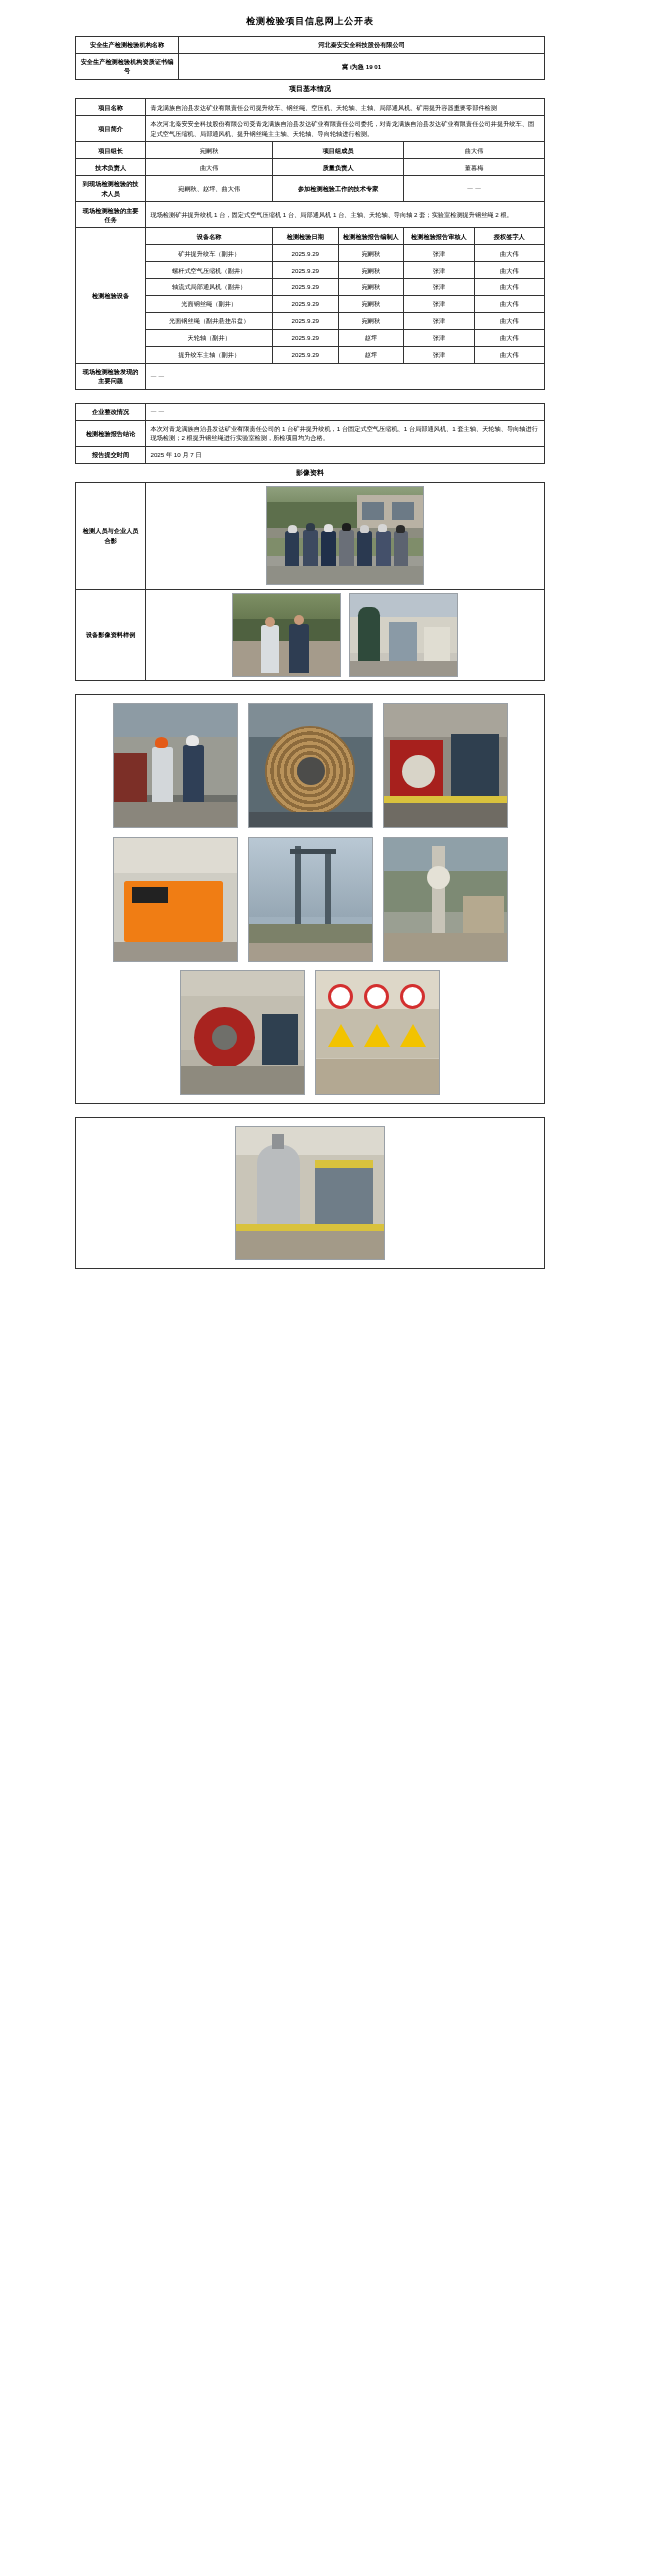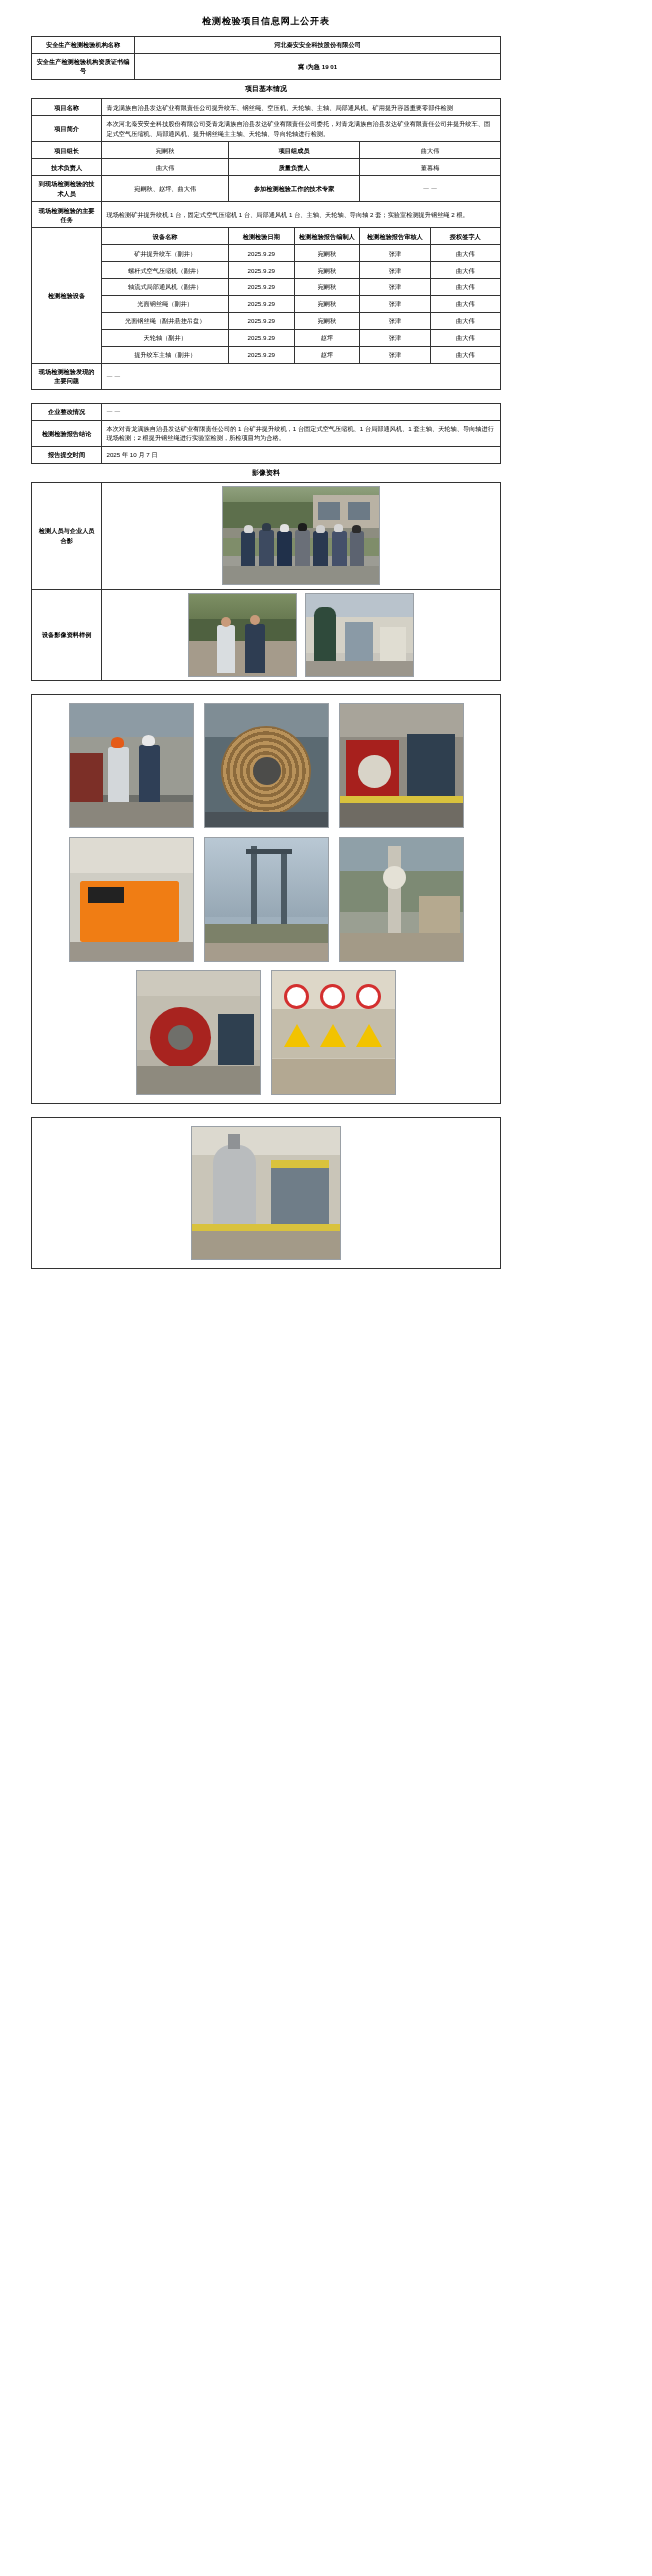--- a/index.html
+++ b/index.html
@@ -10,20 +10,21 @@
   body {
     width: 652px;
     font-family: "Liberation Sans", "DejaVu Sans", sans-serif;
     color: #000;
     -webkit-font-smoothing: antialiased;
   }
   .page {
     width: 532px;
     box-sizing: border-box;
     padding: 11.5px 31px 16.4px 31px;
+    margin-left: 44px;
   }
   .doc-title {
     text-align: center;
     font-size: 9px;
     font-weight: bold;
     letter-spacing: 0.8px;
     margin: 3.3px 0 8.2px 0;
   }
   table.grid {
     width: 100%;

